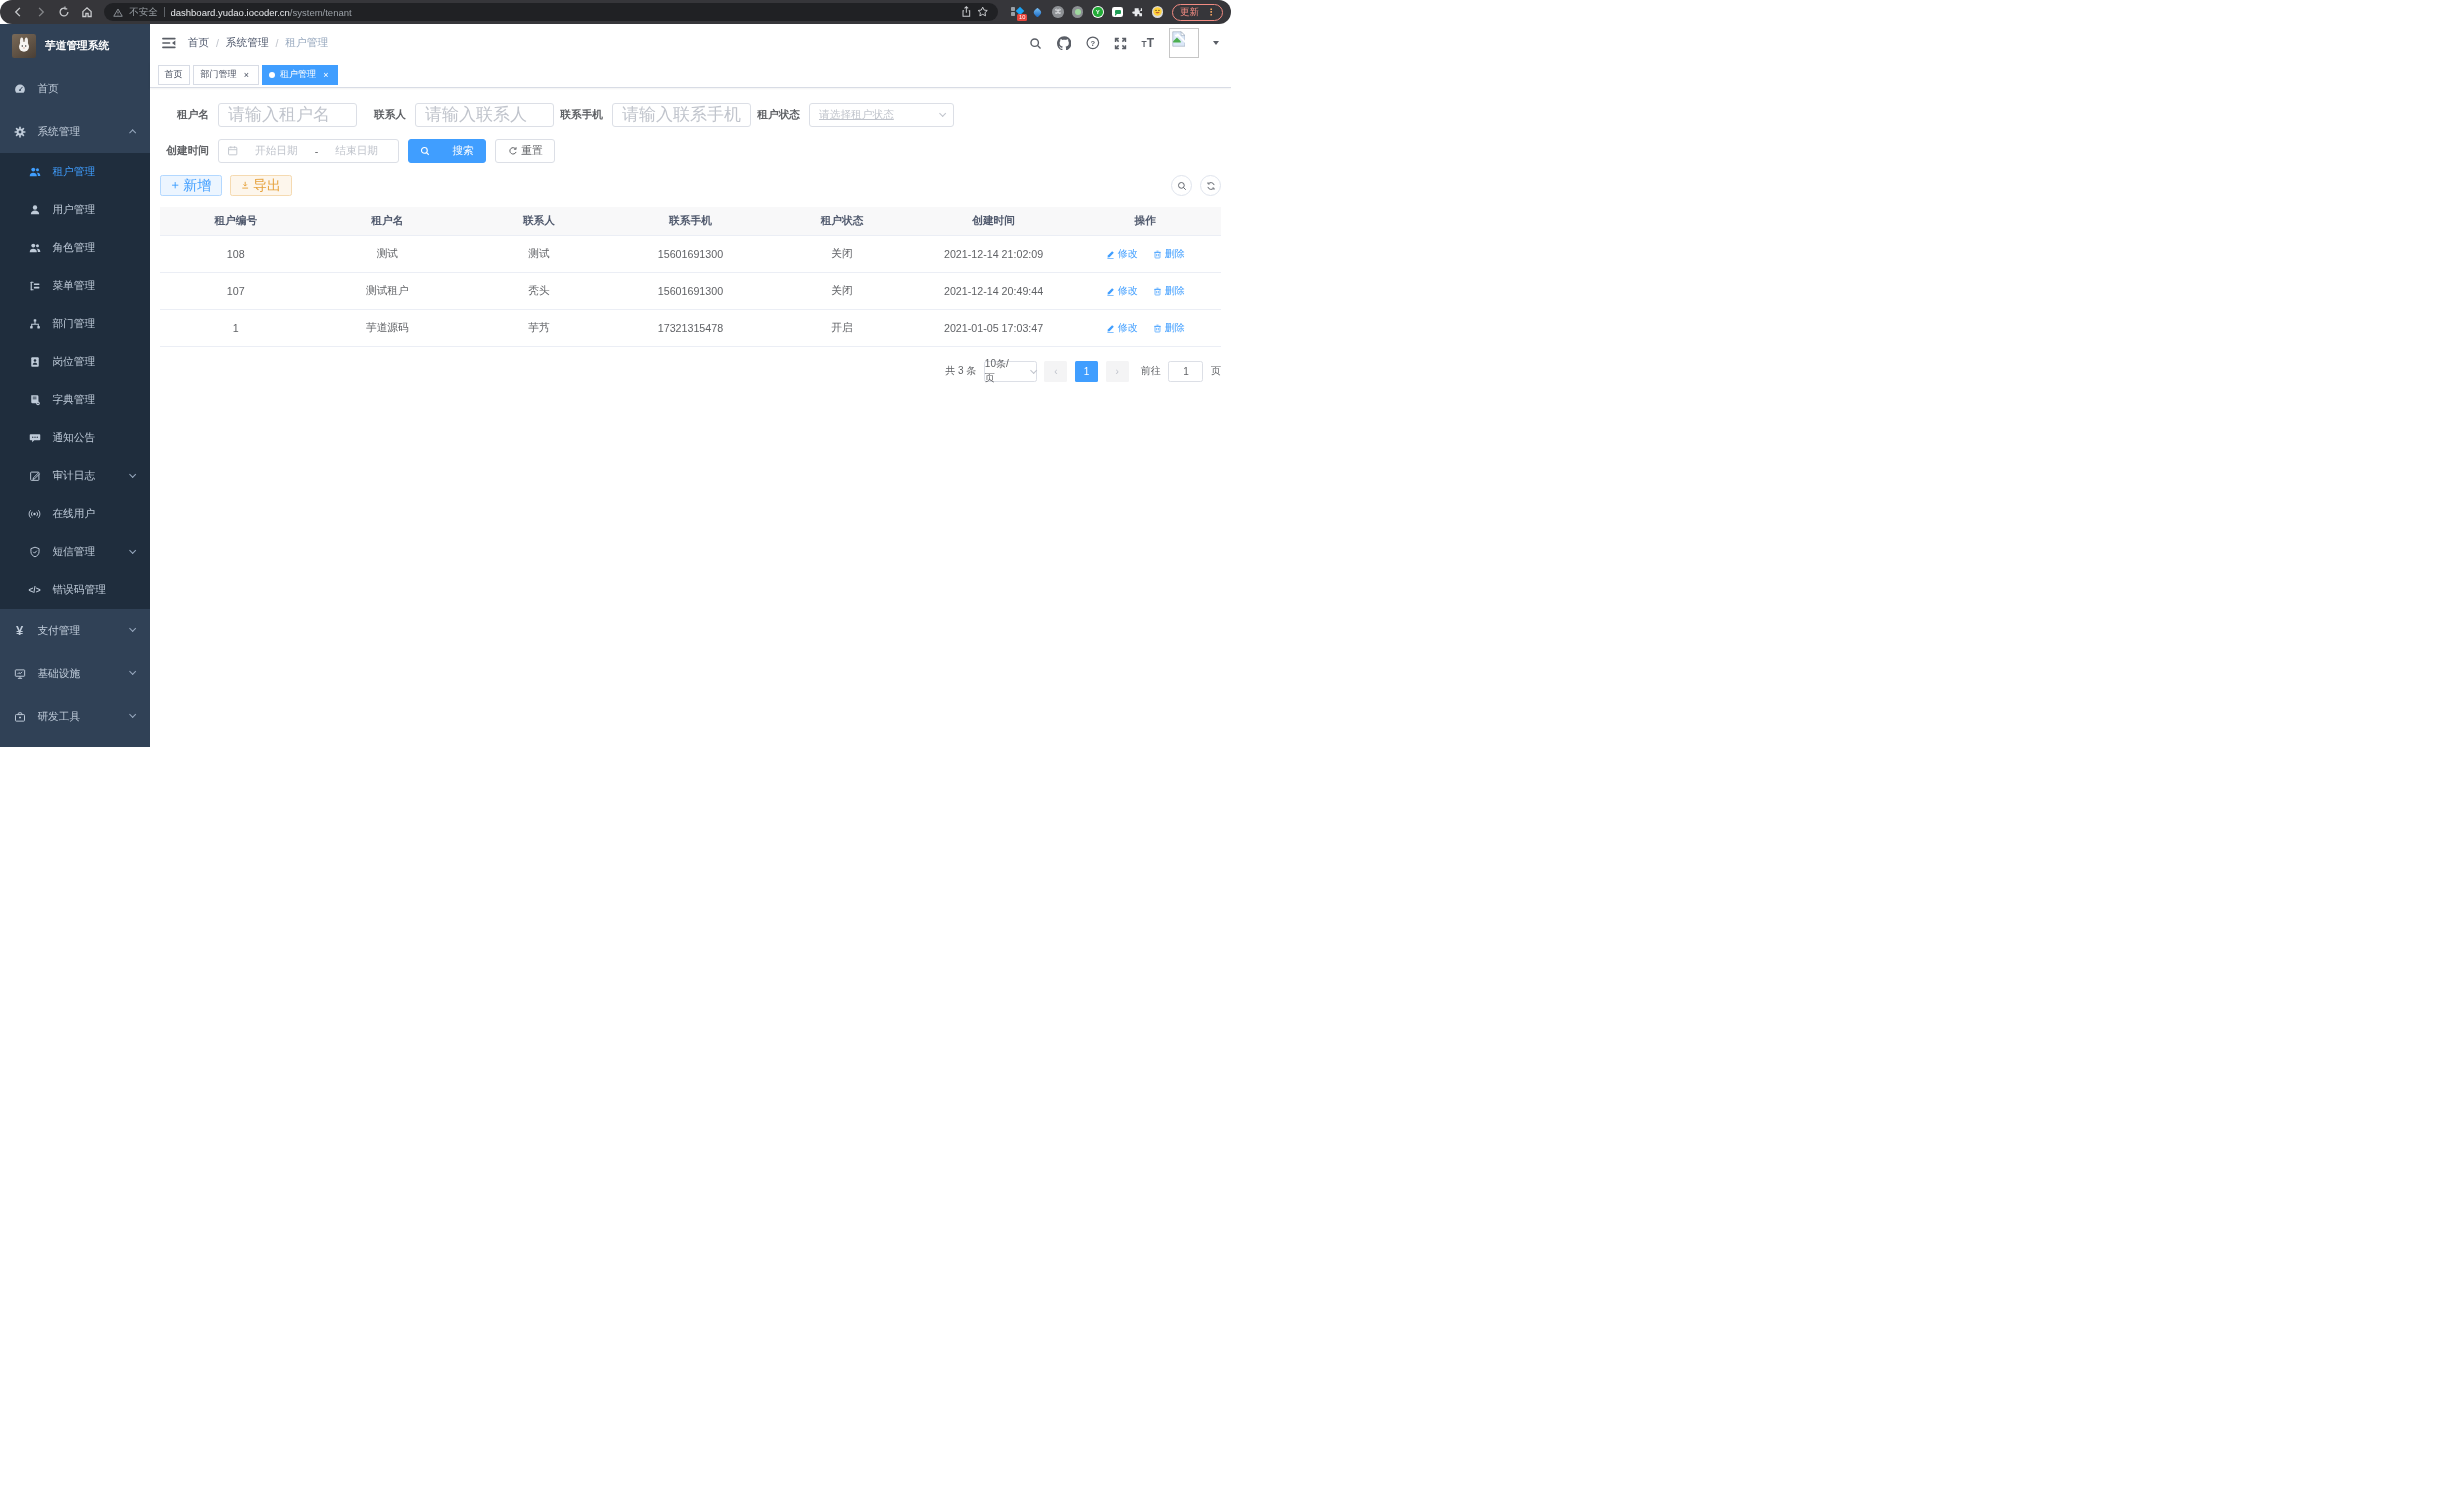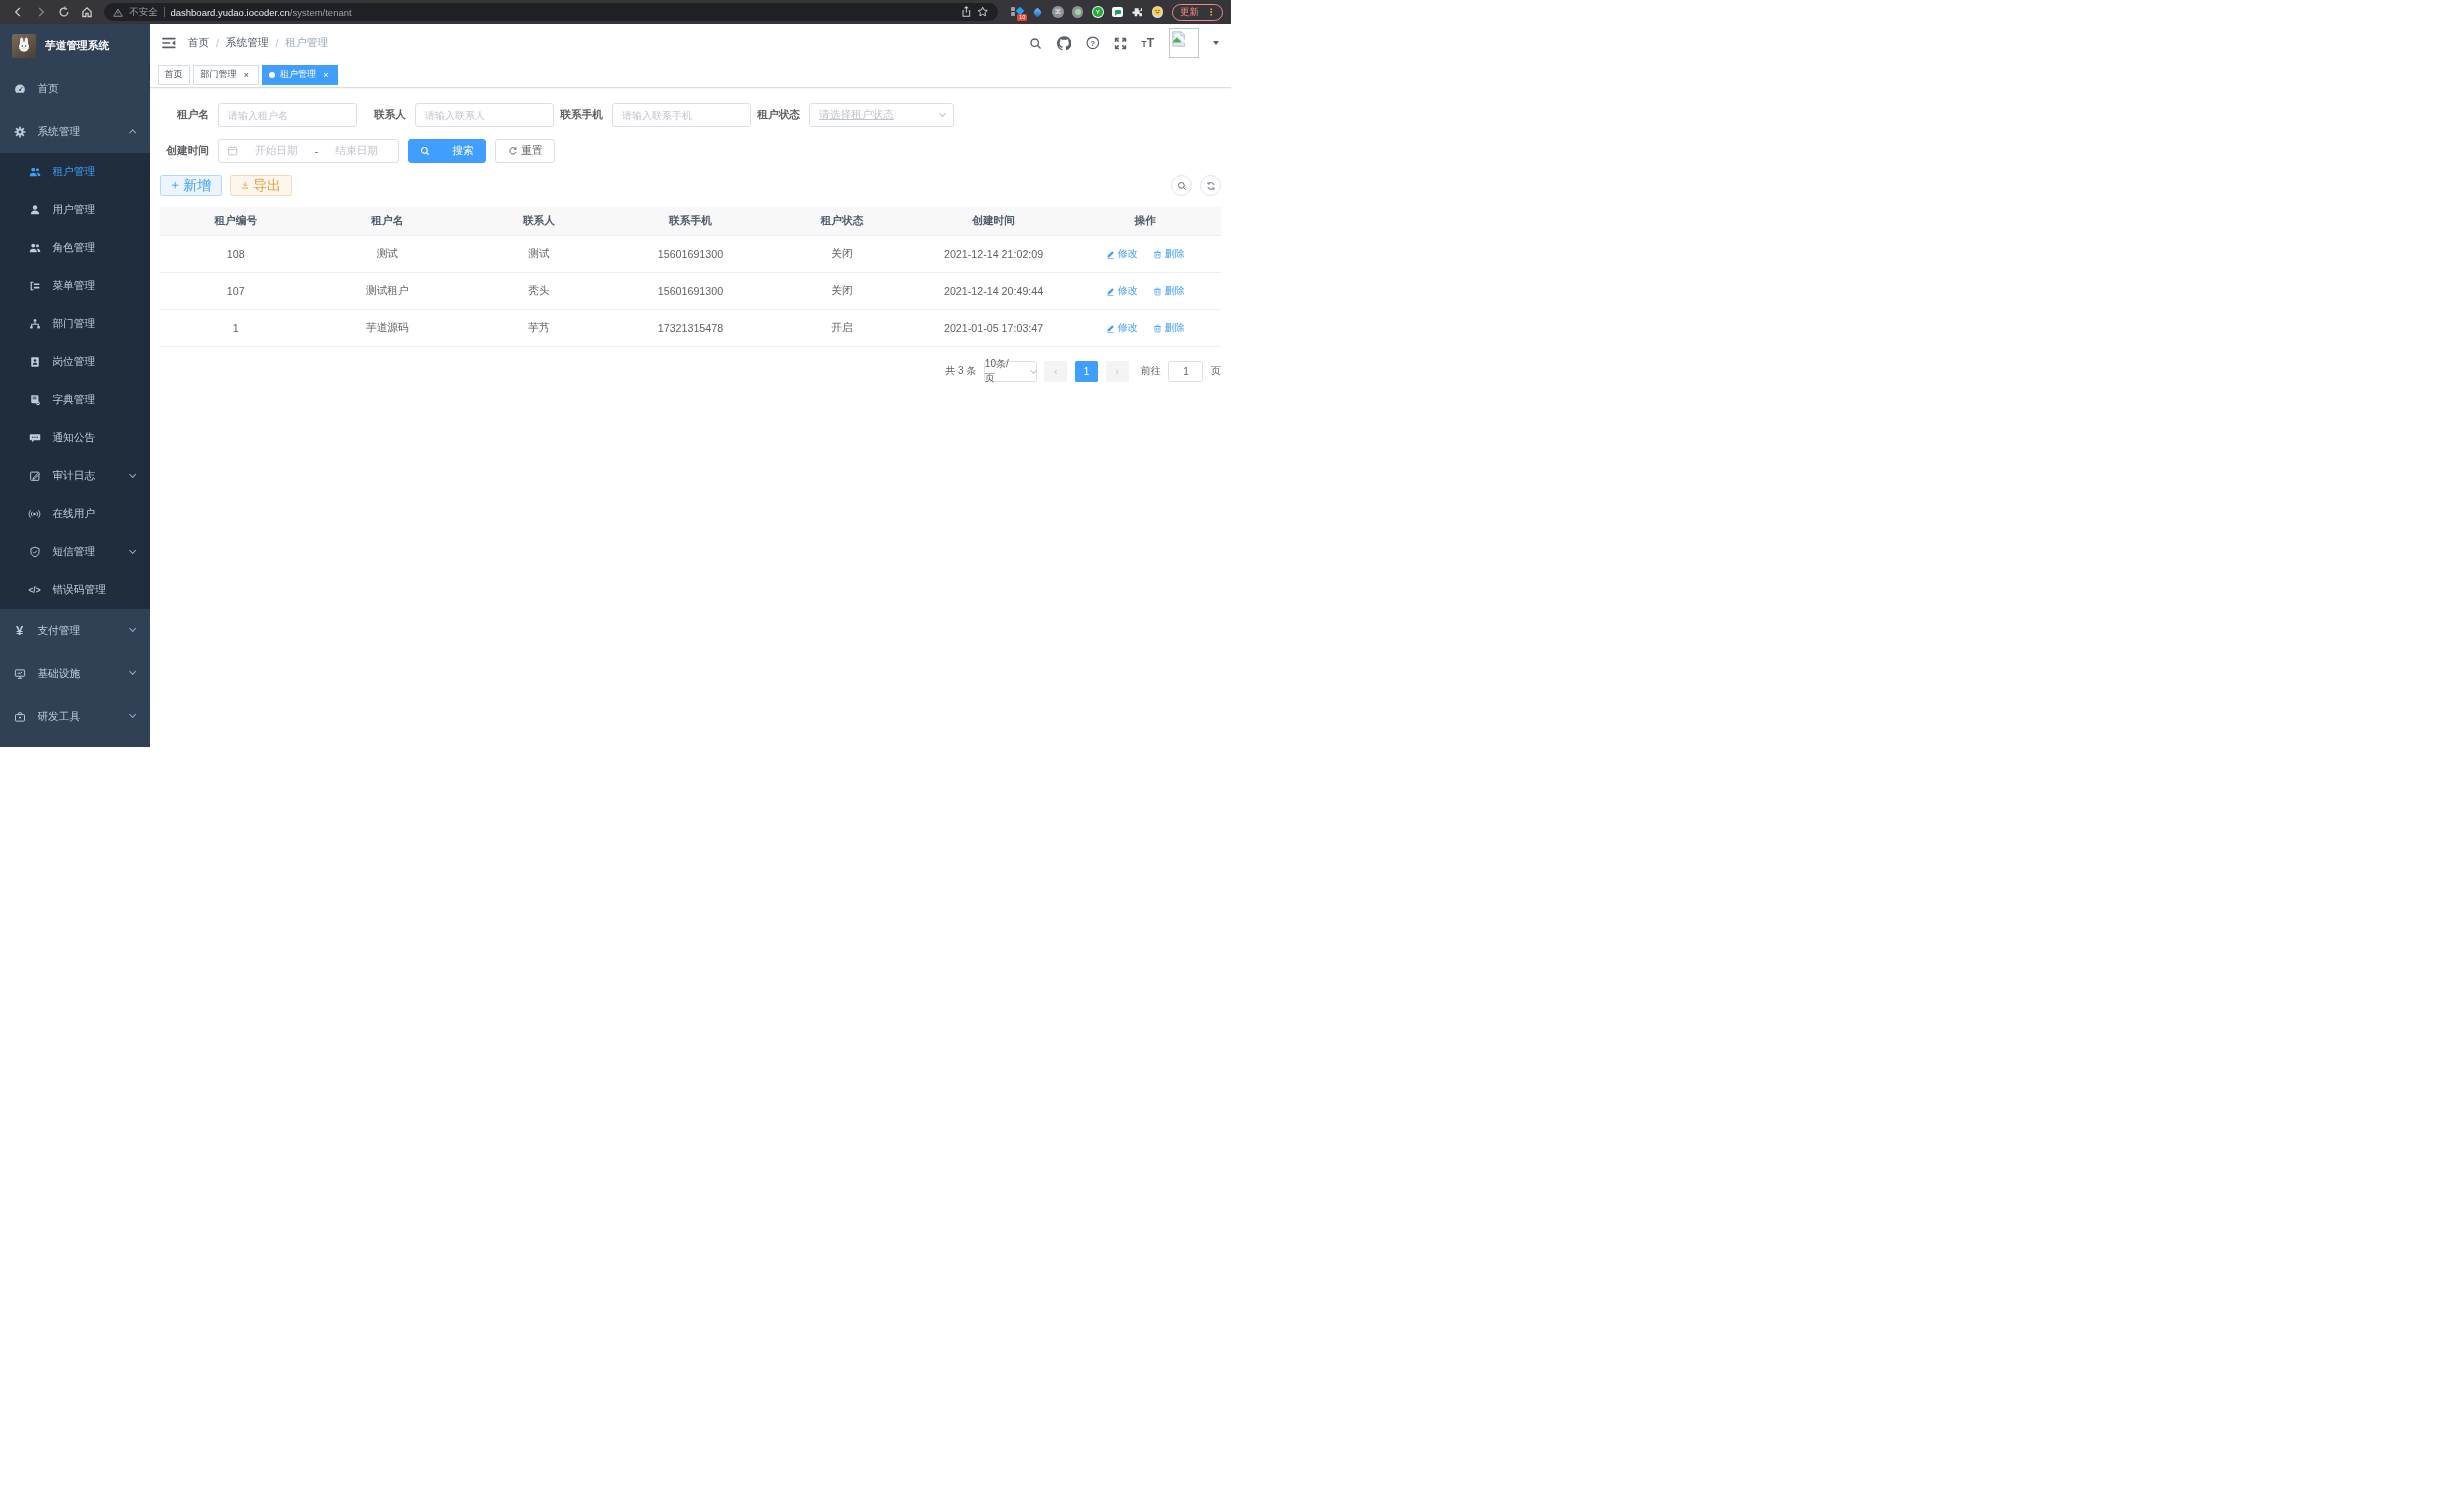--- a/index.html
+++ b/index.html
@@ -1,20 +1,20 @@
 <!DOCTYPE html>
 <html style="font-size:12px"><head>
 <meta charset="utf-8">
 <style>
   * { box-sizing: border-box; margin: 0; padding: 0; }
   html,body { width:1231px; height:747px; overflow:hidden; }
   body { font-family:"Liberation Sans","DejaVu Sans",sans-serif; background:#fff; }
 
   
-  .chrome { height:24px; background:#36363a; display:flex; align-items:center; padding:0 7.6px; gap:3px; }
+  .chrome { height:24px; background:#36363a; display:flex; align-items:center; padding:0 7.6px; gap:3px;border-radius:12px; }
   .nicon { width:20px; height:20px; display:flex; align-items:center; justify-content:center; color:#c8cacd; flex-shrink:0; }
   .omnibox { flex:1; height:17.5px; background:#202124; border-radius:9px; display:flex; align-items:center; padding:0 9px; gap:6px; color:#9aa0a6; font-size:9.5px; margin:0 4.6px; min-width:0; }
   .omnibox .sep-line { width:0.8px; height:10px; background:#5f6368; }
   .omnibox .host { color:#e8eaed; }
   .omnibox .path { color:#9aa0a6; }
   .omni-spacer { flex:1; }
   .exts { display:flex; align-items:center; gap:8.4px; margin:0 6px; }
   .ext { position:relative; width:12px; height:12px; display:flex; align-items:center; justify-content:center; flex-shrink:0; }
   .badge { position:absolute; bottom:-3px; right:-3.8px; background:#e8453c; color:#fff; font-size:5.7px; padding:0.8px 1.9px; border-radius:1.5px; line-height:1; }
   .sq { width:3.8px; height:3.8px; background:#9aa0a6; border-radius:0.8px; position:absolute; left:0; }
@@ -68,21 +68,21 @@
   .tag { height:20px; display:inline-flex; align-items:center; gap:4.6px; padding:0 6px; border:0.8px solid #d8dce5; background:#fff; color:#495060; font-size:9px; cursor:pointer; }
   .tag .dot { width:6px; height:6px; border-radius:50%; background:#fff; }
   .tag.active { background:#409eff; border-color:#409eff; color:#fff; }
   .tag .close { font-size:9px; width:10.7px; text-align:center; border-radius:50%; }
 
   
   .content { flex:1; padding:15px 10px; overflow:hidden; }
   .filter-row { display:flex; align-items:center; margin-bottom:12px; }
   .f-group { display:flex; align-items:center; }
   .f-label { min-width:49px; text-align:right; margin-right:9px; font-size:10.7px; font-weight:bold; color:#606266; white-space:nowrap; }
-  .el-input { height:24px; width:139px; border:0.8px solid #dcdfe6; border-radius:3px; padding:0 9px; font-size:10px; color:#606266; outline:none; font-family:inherit; }
+  .el-input { height:24px; width:139px; border:0.8px solid #dcdfe6; border-radius:3px; padding:0 9px; font-size:17px; color:#606266; outline:none; font-family:inherit; }
   .el-input::placeholder { color:#c0c4cc; }
   .el-select { width:145px; height:24px; border:0.8px solid #dcdfe6; border-radius:3px; display:flex; align-items:center; padding:0 7.6px 0 9px; color:#c0c4cc; font-size:10.7px; cursor:pointer;text-decoration:underline; }
   .el-select .sel-text { flex:1; }
   .sel-chev { width:5.3px; height:5.3px; border-right:1px solid #c0c4cc; border-bottom:1px solid #c0c4cc; transform:rotate(45deg); margin-top:-2.3px; }
   .date-range { width:181px; height:24px; border:0.8px solid #dcdfe6; border-radius:3px; display:flex; align-items:center; padding:0 7.6px; gap:4.6px; font-size:10.7px; color:#c0c4cc; cursor:pointer; }
   .dr-part { flex:1; text-align:center; }
   .dr-sep { color:#606266; }
   .btn { height:24px; border-radius:3px; font-size:10.7px; display:inline-flex; align-items:center; gap:3.8px; padding:0 11.4px; cursor:pointer; border:0.8px solid #dcdfe6; background:#fff; color:#606266; font-family:inherit; }
   .btn.primary { background:#409eff; border-color:#409eff; color:#fff;gap:22px; }
   .btn.sm { height:21px; font-size:14px; padding:0 10px; border-radius:2.3px; }

